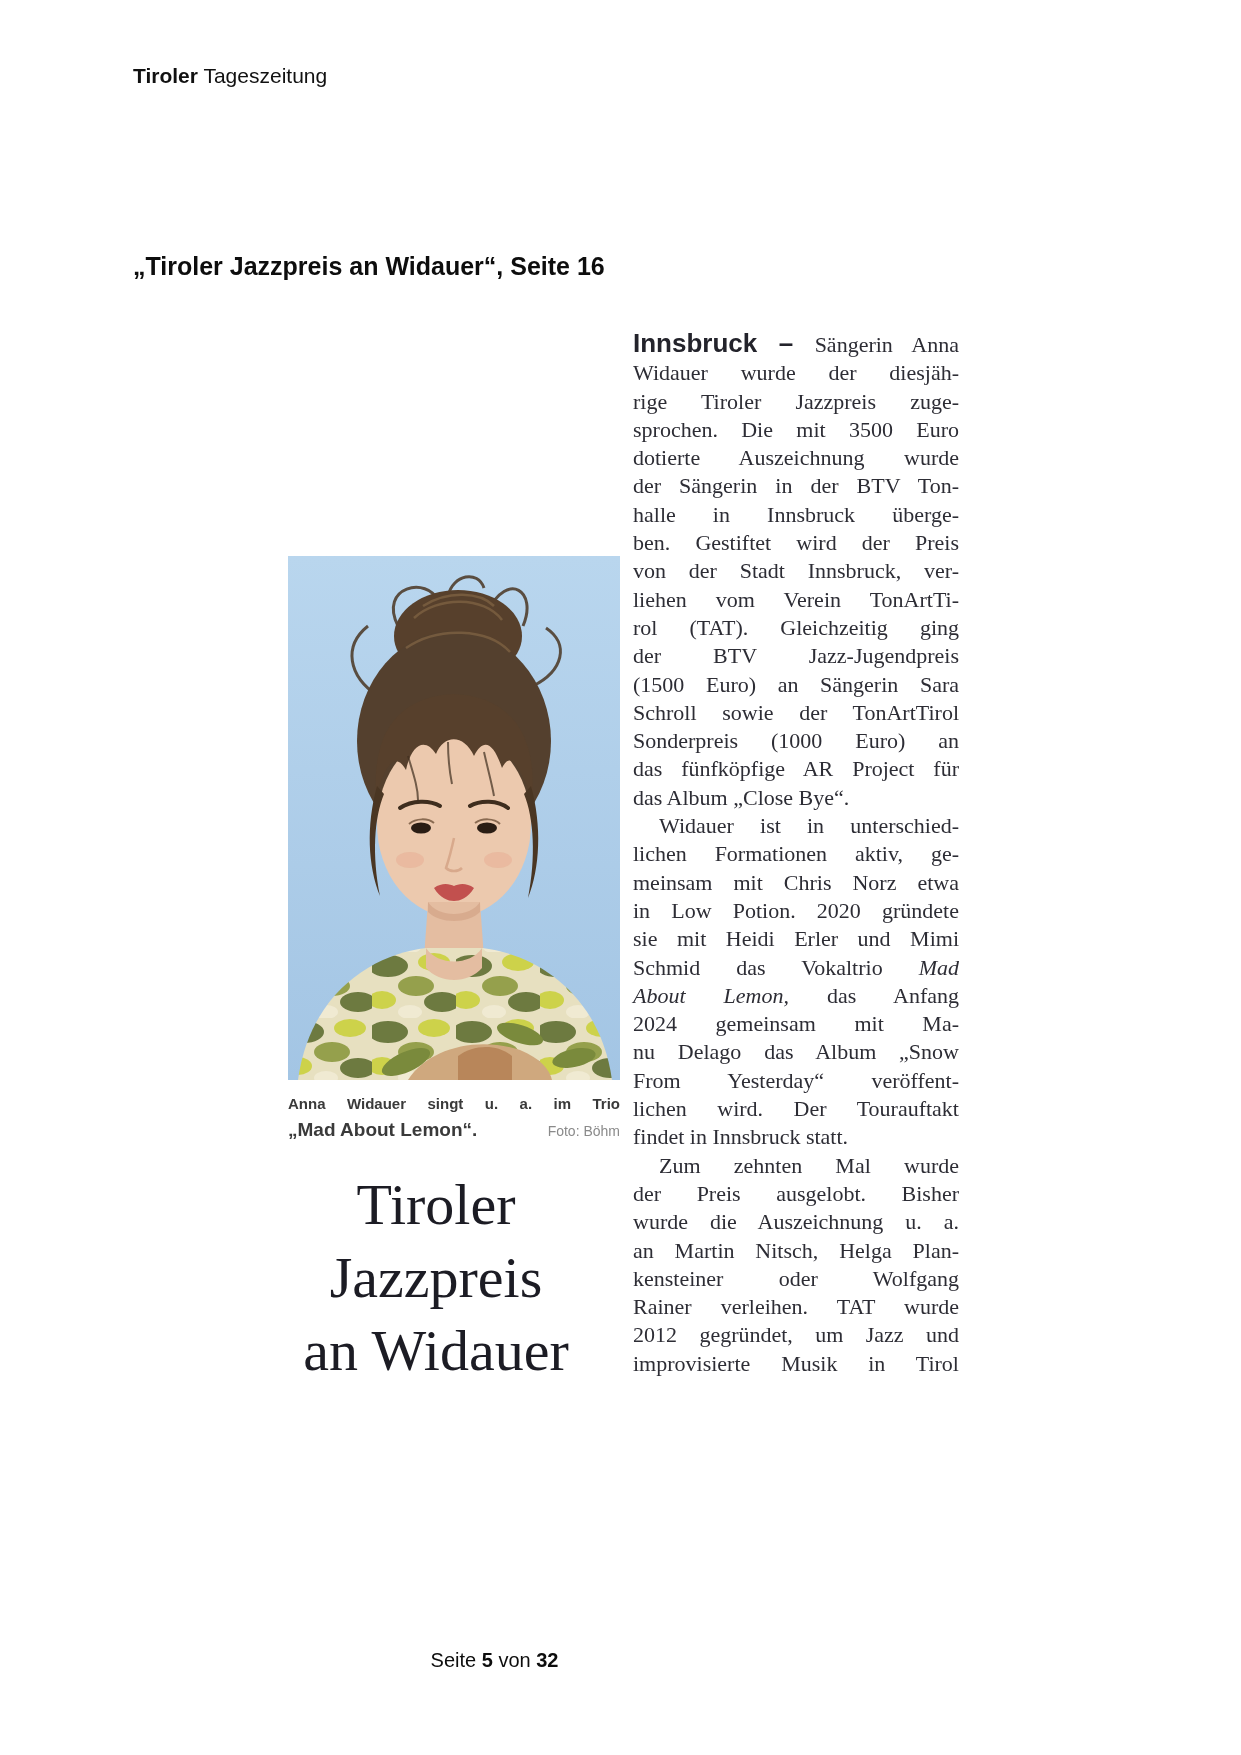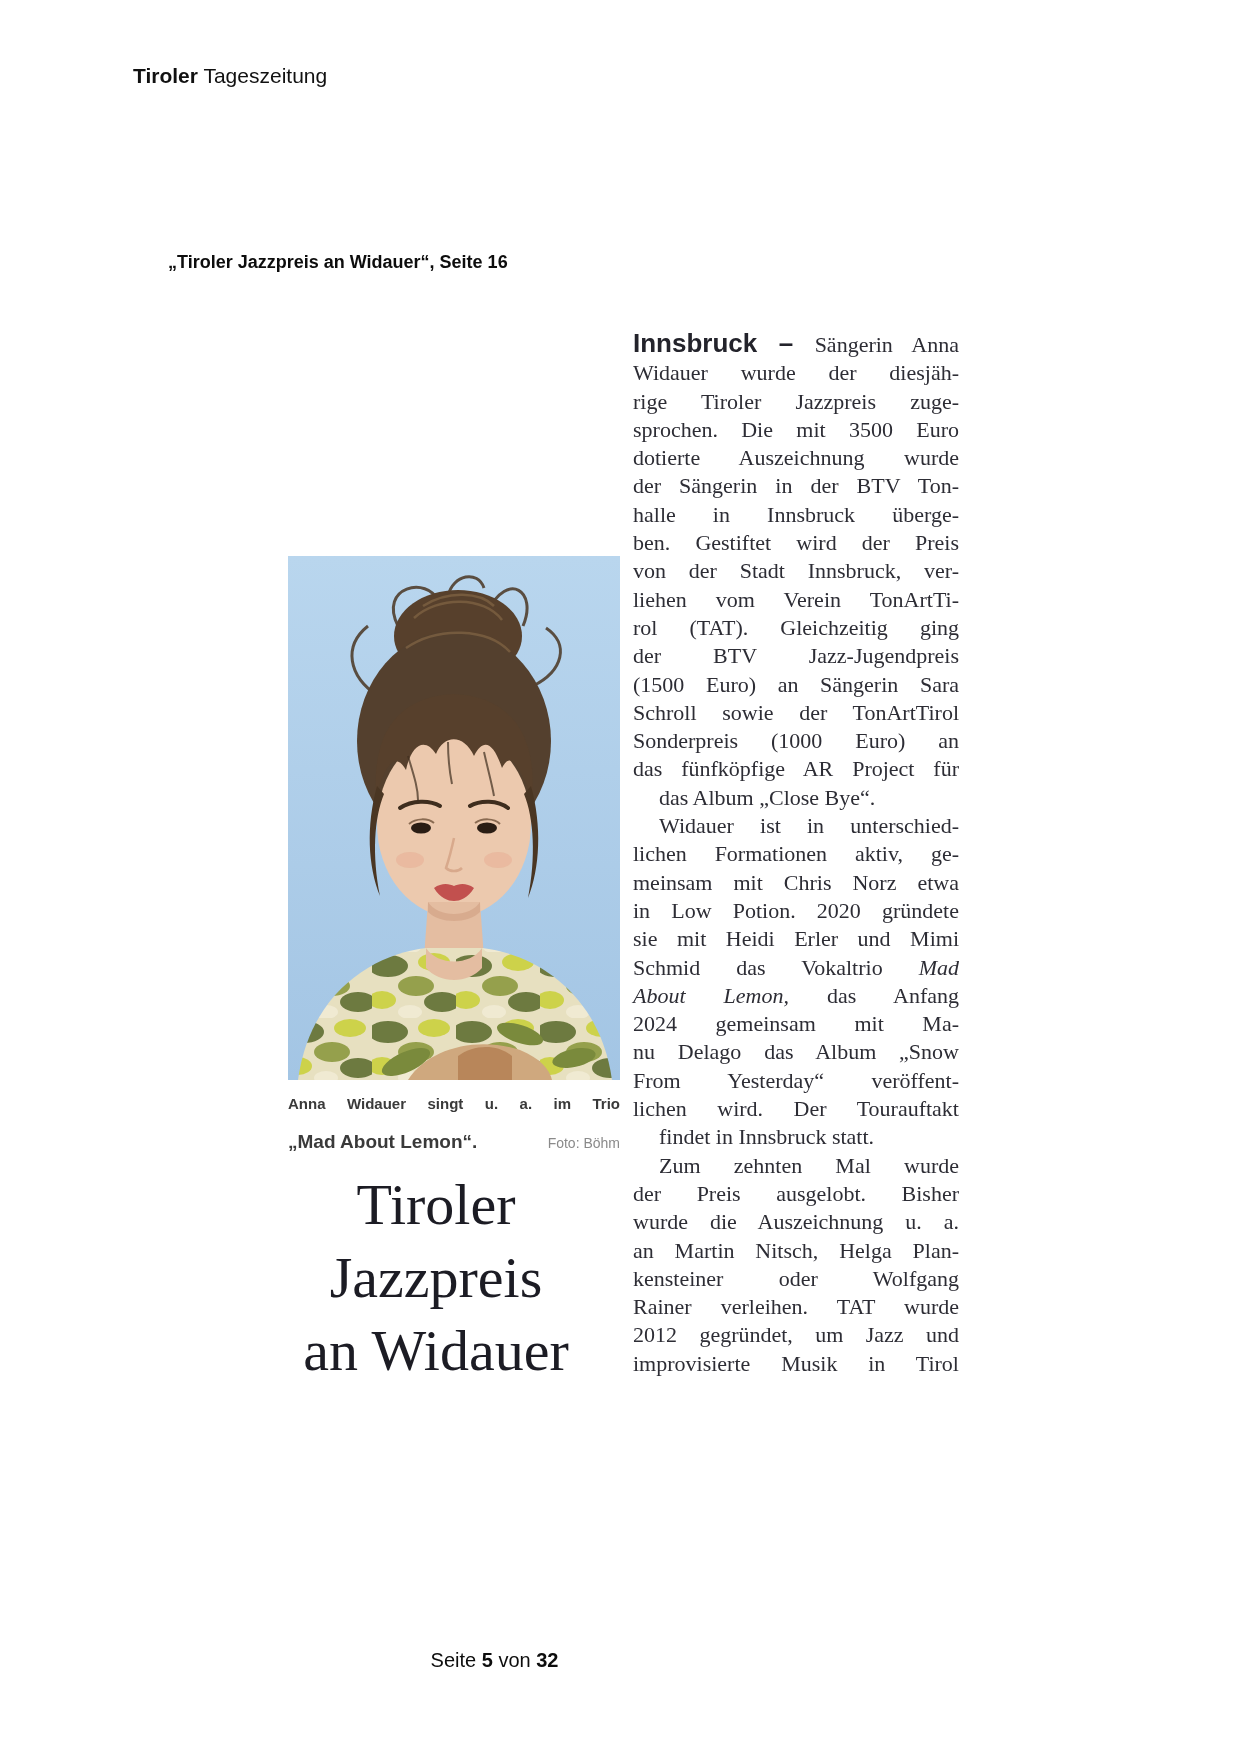--- a/index.html
+++ b/index.html
@@ -2,39 +2,39 @@
 <html><head>
 <meta charset="utf-8">
 <style>
   html,body{margin:0;padding:0;background:#ffffff;}
   .page{position:relative;width:989px;height:1755px;background:#ffffff;overflow:hidden;
         font-family:"Liberation Sans",sans-serif;color:#000;}
 
   .masthead{position:absolute;left:133px;top:64px;font-size:21px;color:#111;}
   .masthead .b{font-weight:bold;}
 
-  .clip-heading{position:absolute;left:133px;top:252px;font-size:18px;font-weight:bold;color:#0d0d0d;margin-left:35px;}
+  .clip-heading{position:absolute;left:133px;top:252px;font-size:25px;font-weight:bold;color:#0d0d0d;}
 
   .photo{position:absolute;left:288px;top:556px;width:332px;height:524px;overflow:hidden;}
   .photo svg{display:block;width:100%;height:100%;}
 
   .caption{position:absolute;left:288px;top:1090px;width:332px;color:#3a3a3a;
            font-family:"Liberation Sans",sans-serif;}
   .caption .l1{font-size:15px;font-weight:bold;line-height:27px;text-align:justify;text-align-last:justify;}
-  .caption .l2{display:flex;justify-content:space-between;align-items:baseline;margin-top:14px;}
+  .caption .l2{display:flex;justify-content:space-between;align-items:baseline;margin-top:2px;}
   .caption .l2 .q{font-size:19px;font-weight:bold;}
   .caption .credit{font-size:14px;color:#8a8a8a;font-weight:normal;}
 
   .headline{position:absolute;left:250px;top:1168px;width:372px;text-align:center;
             font-family:"Liberation Serif",serif;font-size:58px;line-height:73px;color:#1c1c24;}
 
   .article{position:absolute;left:633px;top:329px;width:326px;
            font-family:"Liberation Serif",serif;font-size:22px;line-height:28.3px;color:#2d2d35;}
   .article .aline{text-align:justify;text-align-last:justify;}
-  .article .aline.last{text-align-last:left;margin-left:26px;}
+  .article .aline.last{text-align-last:left;}
   .article .aline.indent{text-indent:26px;}
   .article .lead{font-family:"Liberation Sans",sans-serif;font-weight:bold;font-size:26px;color:#23232b;}
   .article .it{font-style:italic;}
 
   .footer{position:absolute;left:0;right:0;top:1649px;text-align:center;font-size:20px;color:#0d0d0d;}
   .footer .b{font-weight:bold;}
 </style>
 </head>
 <body>
 

